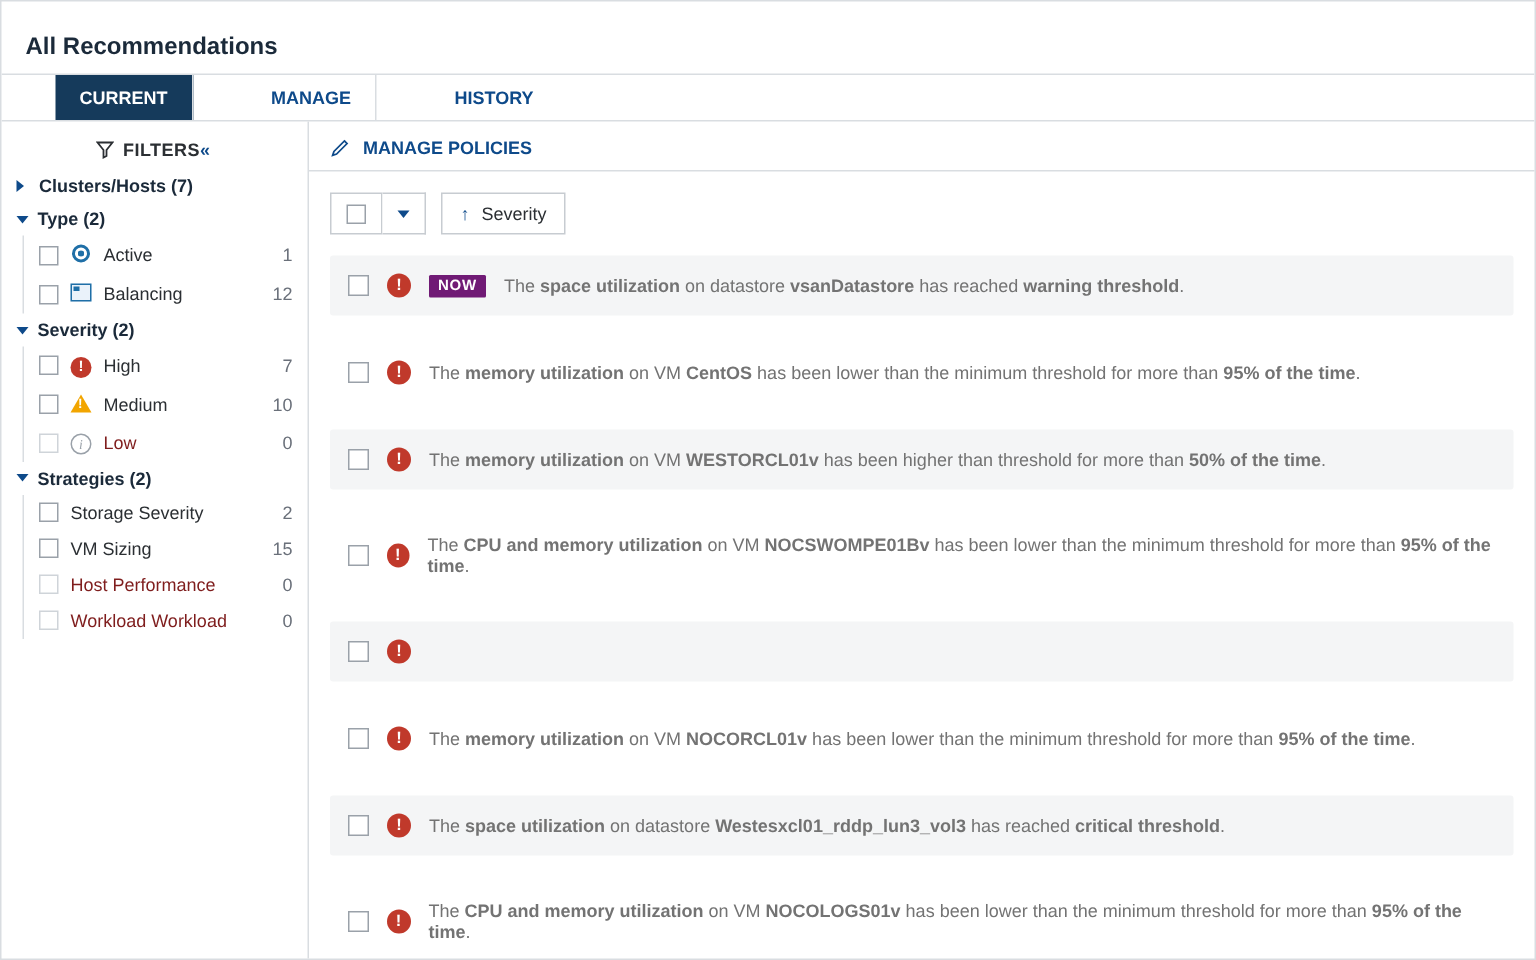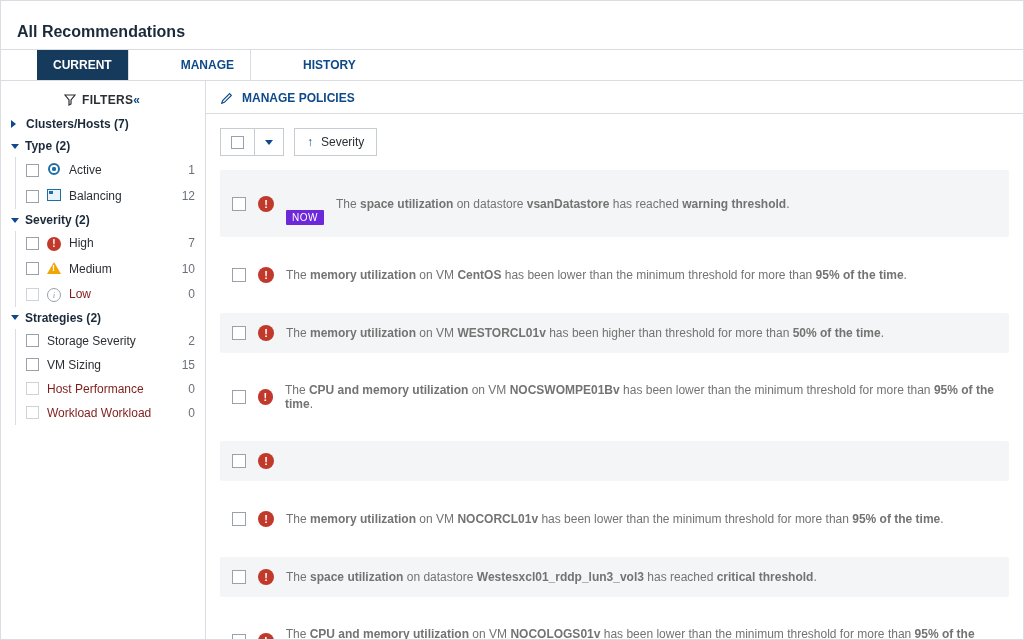--- a/index.html
+++ b/index.html
@@ -58,21 +58,21 @@
   .tb-btn .chk{width:13px;height:13px;border:1px solid #9aa1a9;}
   .tb-btn .carret{width:0;height:0;border-left:4px solid transparent;border-right:4px solid transparent;border-top:5px solid var(--accent);}
   .sort-btn{border:1px solid #c7ccd1;background:#fff;height:28px;display:flex;align-items:center;gap:8px;padding:0 12px;cursor:pointer;color:#2b2f33;}
   .sort-btn .arrow{color:var(--accent);font-weight:700;}
   .list{display:flex;flex-direction:column;gap:18px;padding:0 14px;}
   .row{display:flex;align-items:center;gap:12px;padding:12px 12px;border-radius:2px;}
   .row.bglt{background:var(--row-bg);}
   .row .chk{width:14px;height:14px;border:1px solid #9aa1a9;background:#fff;cursor:pointer;}
   .sev-ic{width:16px;height:16px;display:inline-flex;align-items:center;justify-content:center;}
   .sev-high{background:#c0392b;border-radius:50%;color:#fff;font-weight:700;font-size:11px;}
-  .badge-now{background:#6d28d9;color:#fff;font-size:10px;font-weight:400;padding:2px 6px;border-radius:1px;letter-spacing:.5px;margin-top:28px;}
+  .badge-now{background:#701a75;color:#fff;font-size:10px;font-weight:700;padding:2px 6px;border-radius:1px;letter-spacing:.5px;}
   .msg{color:#737373;}
   .msg b{font-weight:700;}
   svg{display:block;}
 </style>
 </head>
 <body>
 
 <div class="frame">
   <div class="title">All Recommendations</div>
 

